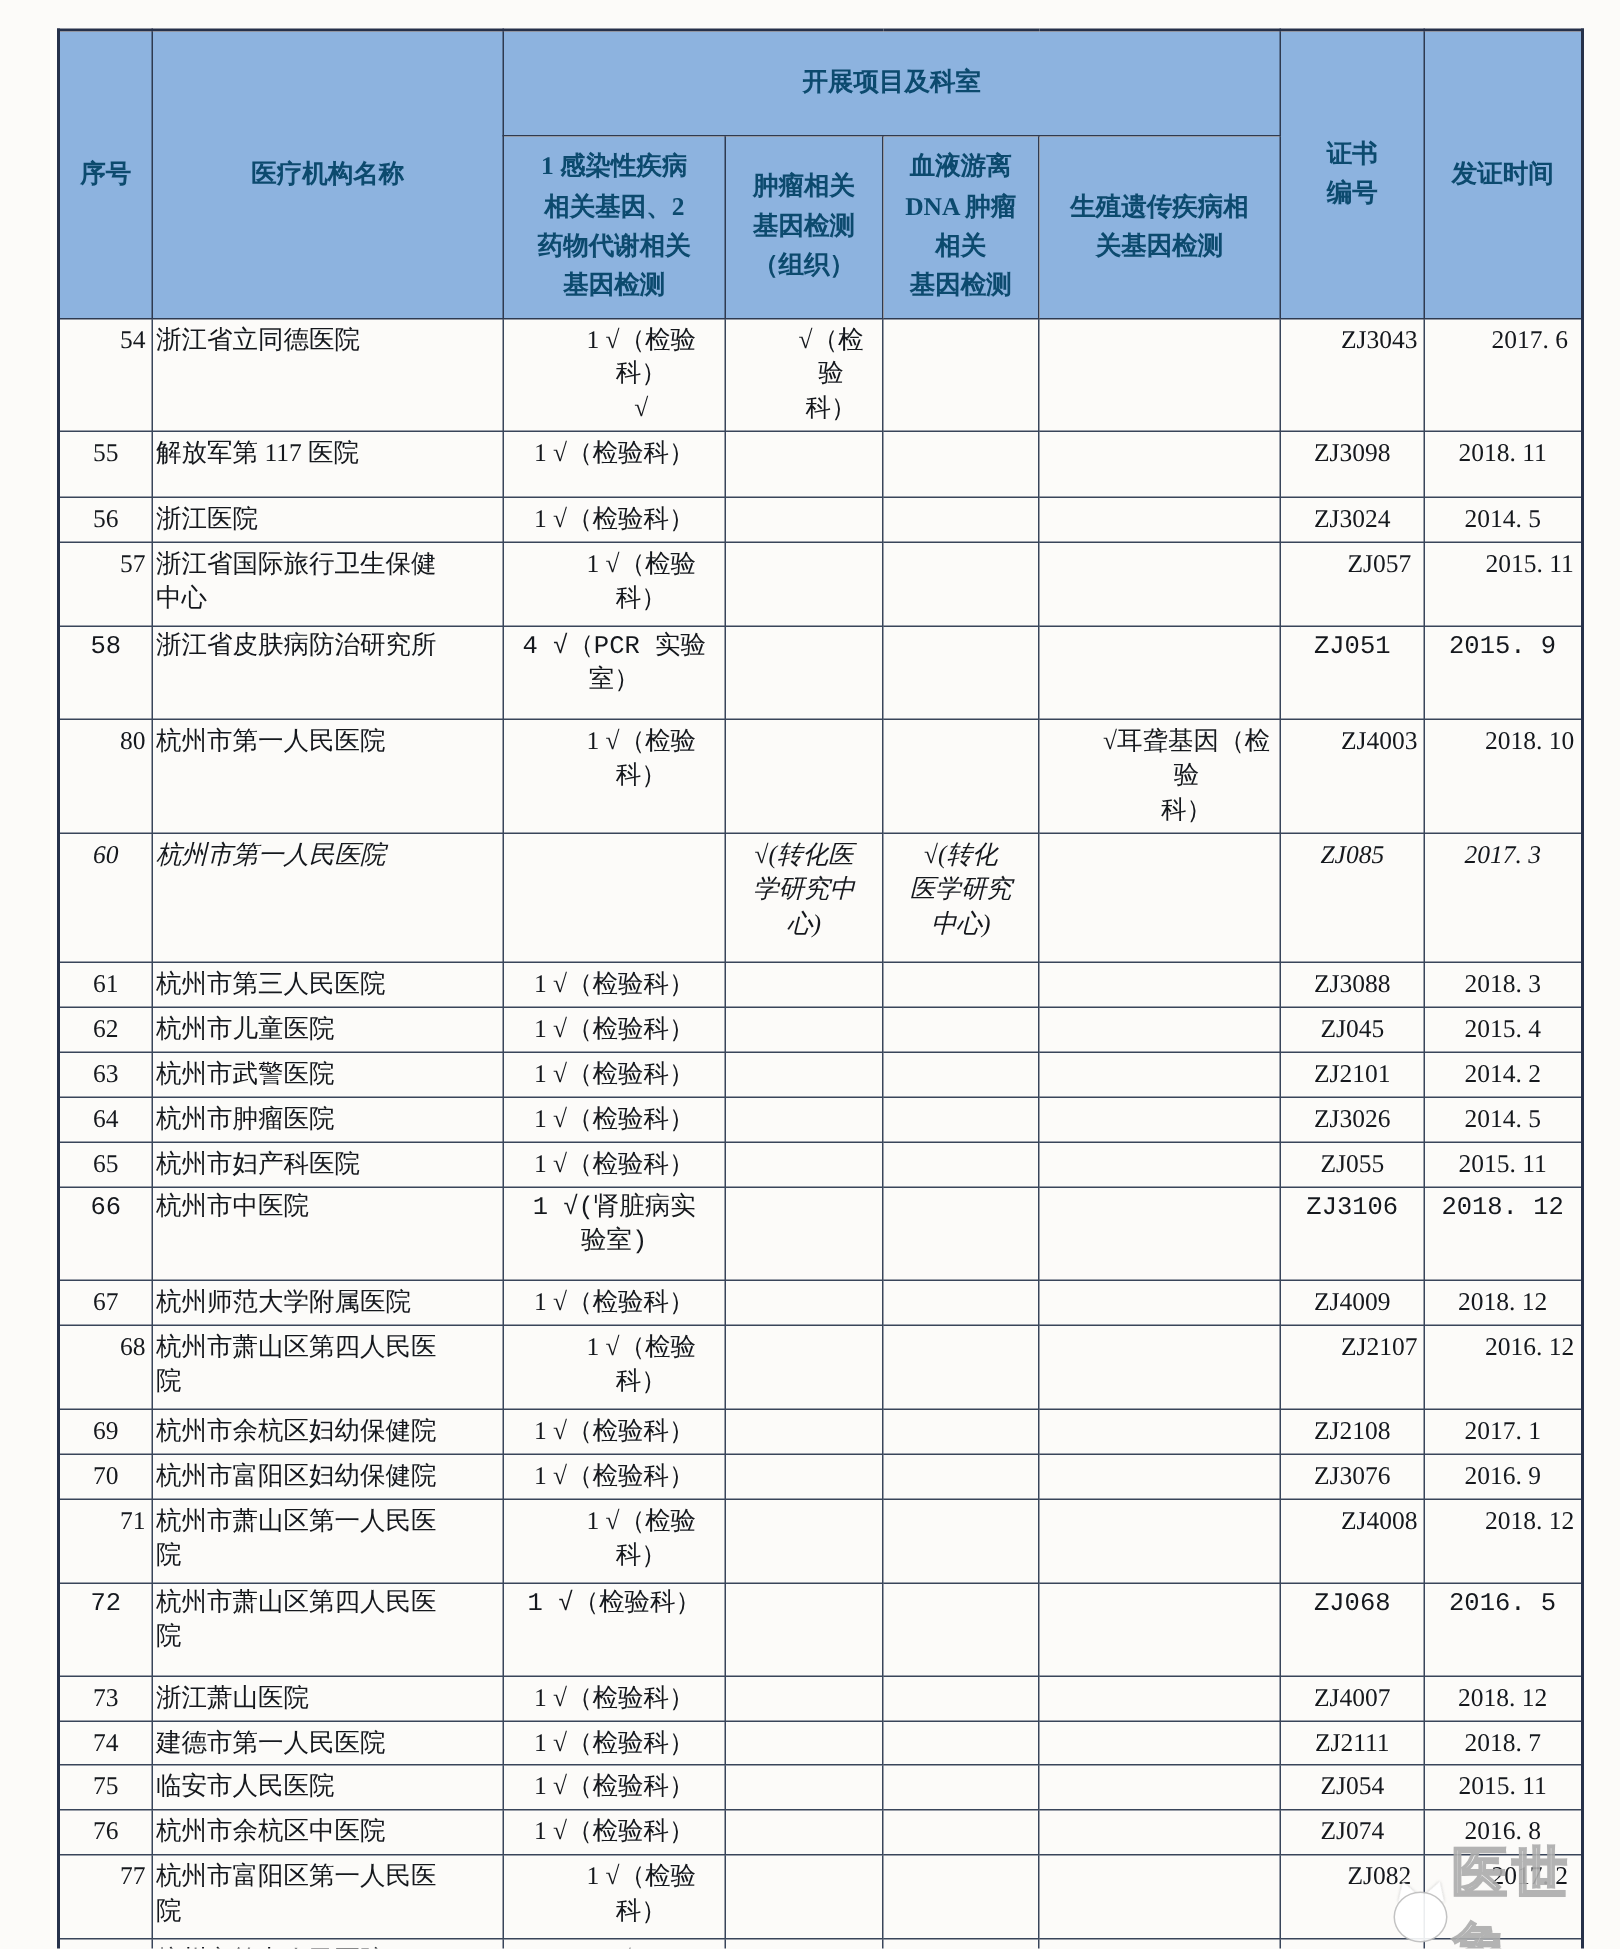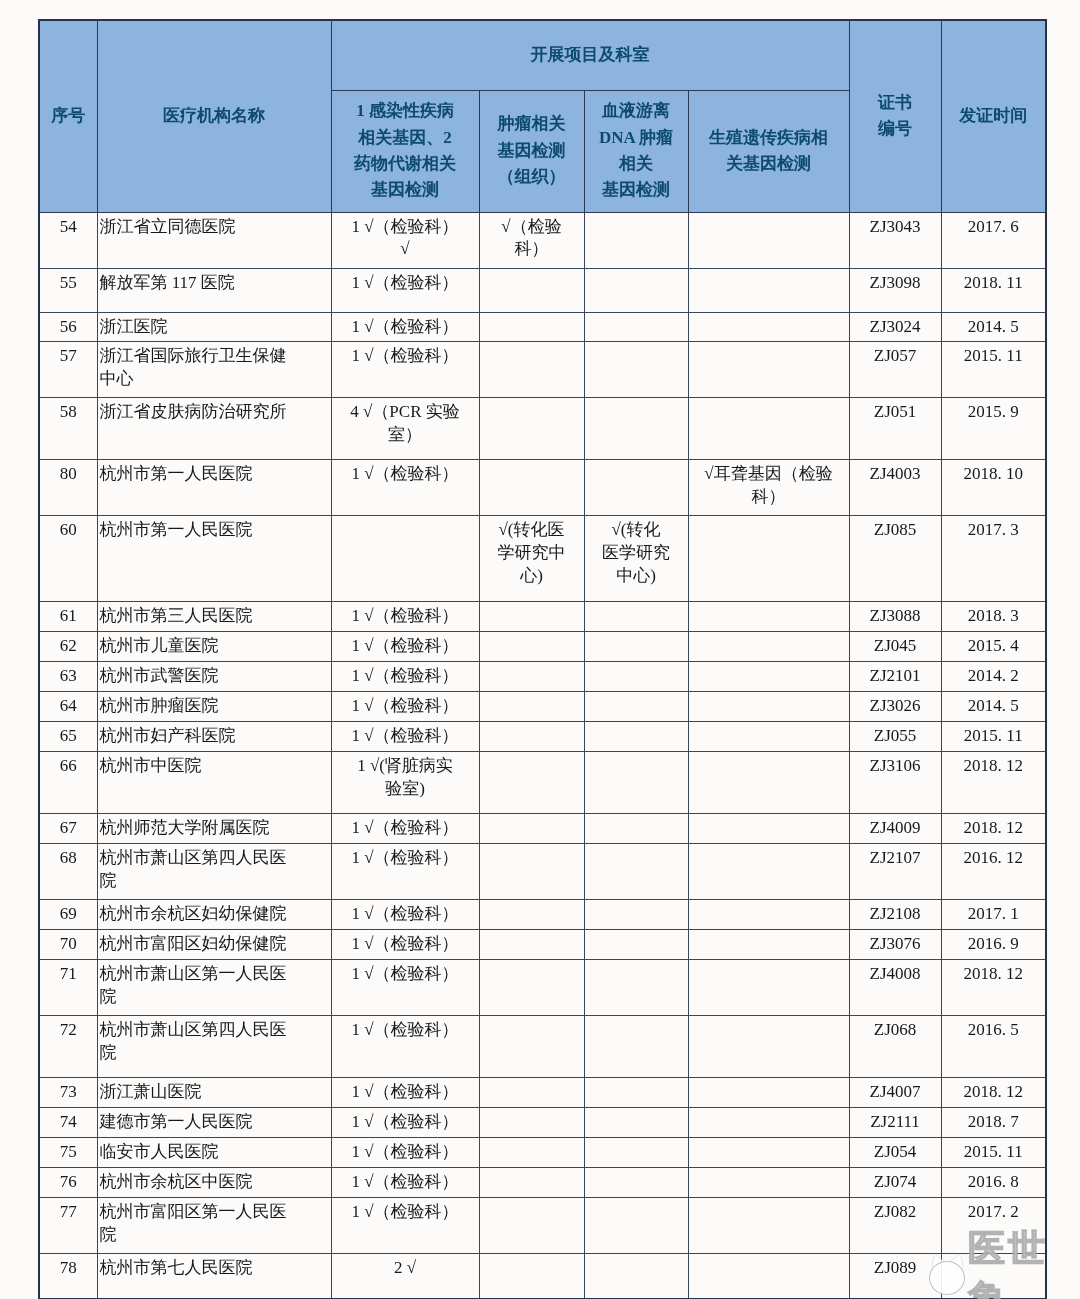--- a/index.html
+++ b/index.html
@@ -33,23 +33,23 @@
     font-weight:bold;
     vertical-align:middle;
     border-color:#2e3a50;
     line-height:1.55;
   }
   .cert-table{border:2px solid #26314a;}
   .cert-table td.name{text-align:left;padding-left:2px;}
   tr.h29>td{height:29px;}
   tr.h44>td{height:44px;}
   tr.h46>td{height:46px;}
-  tr.h56>td{height:56px;}
-  tr.h62>td{height:62px;}
-  tr.h86>td{height:86px;}
+  tr.h56>td{height:56px;padding-left:40px;}
+  tr.h62>td{height:62px;font-family:Liberation Mono, monospace;}
+  tr.h86>td{height:86px;font-style:italic;}
   th.band{height:70px;}
   th.sub{height:122px;}
   
   .watermark{
     position:absolute;left:925px;top:1224px;
     display:flex;align-items:center;
     opacity:.9;pointer-events:none;
   }
   .wm-cat{
     position:relative;width:44px;height:42px;margin-right:2px;

